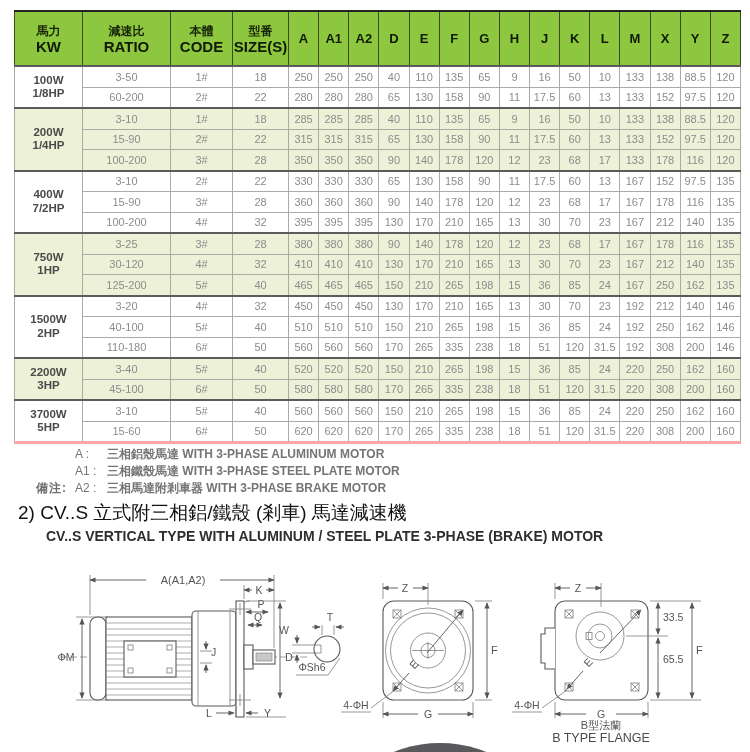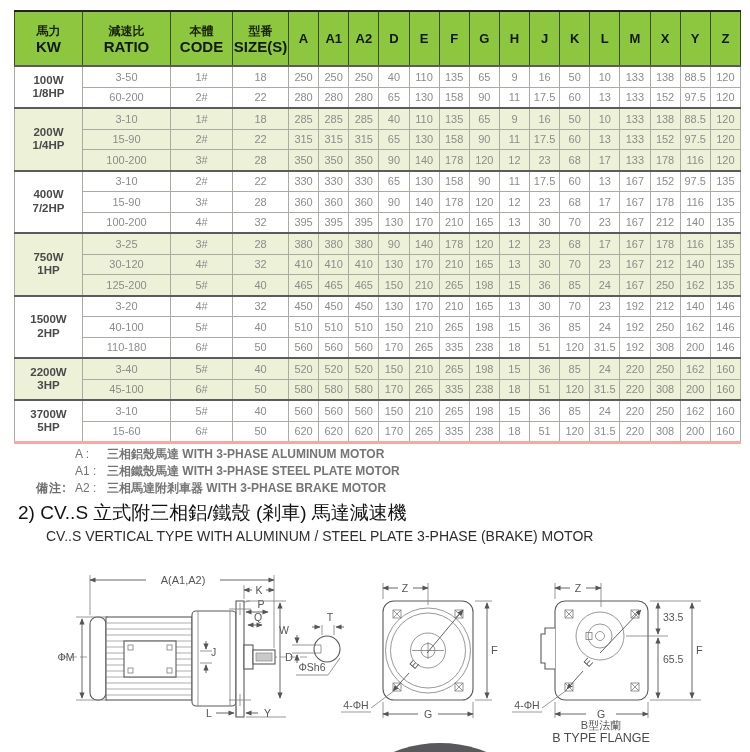--- a/index.html
+++ b/index.html
@@ -31,21 +31,21 @@
   .notes{position:absolute;left:36px;top:446px;font-size:12px;color:#757575;}
   .notes{display:flex;align-items:flex-end;}
   .notes-label{margin-right:8px;font-weight:bold;color:#6d6d6d;letter-spacing:1px;}
   .note-line{display:flex;line-height:17px;}
   .note-key{width:22px;}
   .note-key::after{content:" :";}
   .note-text{margin-left:10px;font-weight:bold;}
   
   .heading{position:absolute;left:18px;top:501px;}
   .heading-zh{font-size:19px;font-weight:normal;color:#121212;line-height:24px;}
-  .heading-en{font-size:14px;font-weight:400;color:#2e2e2e;margin-left:28px;margin-top:3px;}
+  .heading-en{font-size:14px;font-weight:700;color:#2e2e2e;margin-left:28px;margin-top:3px;}
   
   .drawing{position:absolute;left:0;top:557px;}
   .part{stroke:#5a5a5a;stroke-width:1.1;fill:#ffffff;}
   .thin{stroke:#7d7d7d;stroke-width:0.8;fill:none;}
   .fin{stroke:#8a8a8a;stroke-width:0.7;}
   .dim{stroke:#666;stroke-width:1;fill:none;}
   .ctr{stroke:#8a8a8a;stroke-width:0.8;stroke-dasharray:7 3;}
   text.dt{font-family:"Liberation Sans",sans-serif;font-size:10.5px;fill:#555;}
   text.dt2{font-family:"Liberation Sans",sans-serif;font-size:11px;fill:#555;}
   text.cap{font-family:"Liberation Sans",sans-serif;font-size:11px;fill:#555;}

